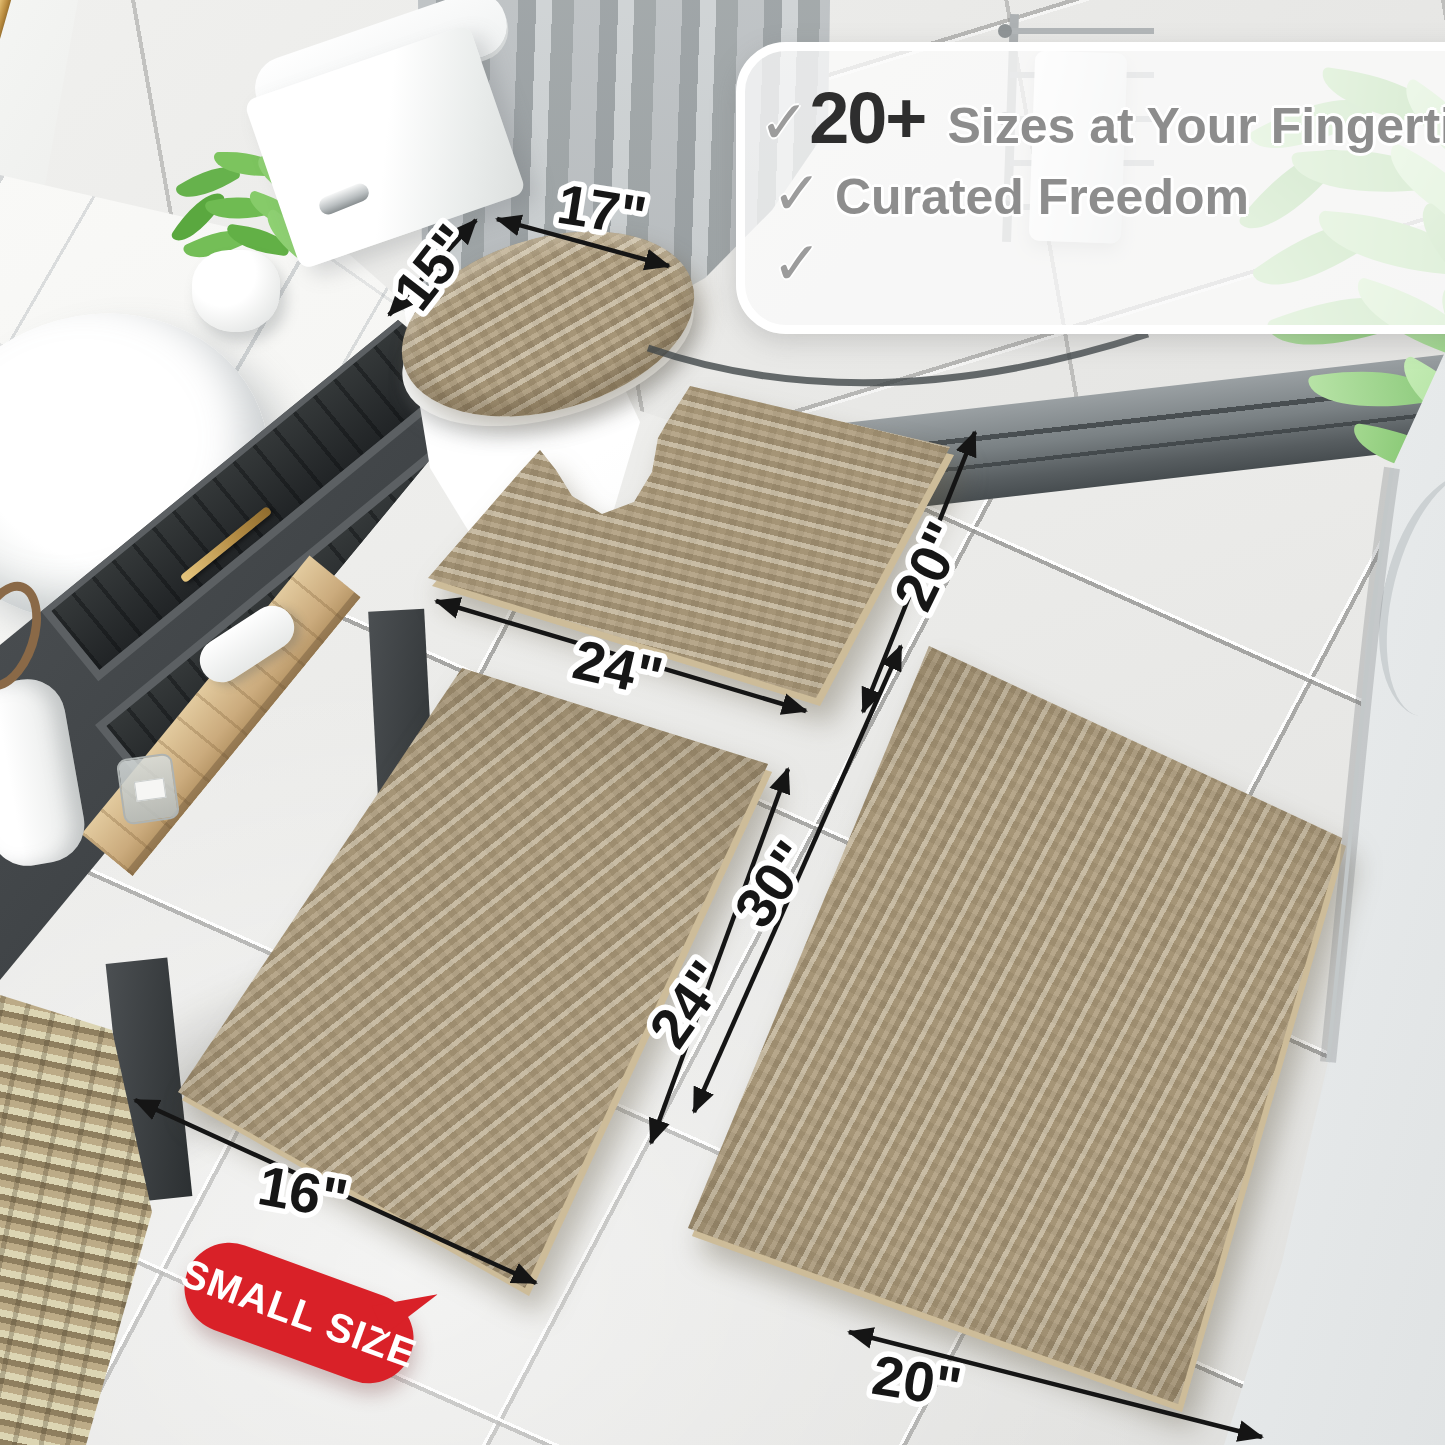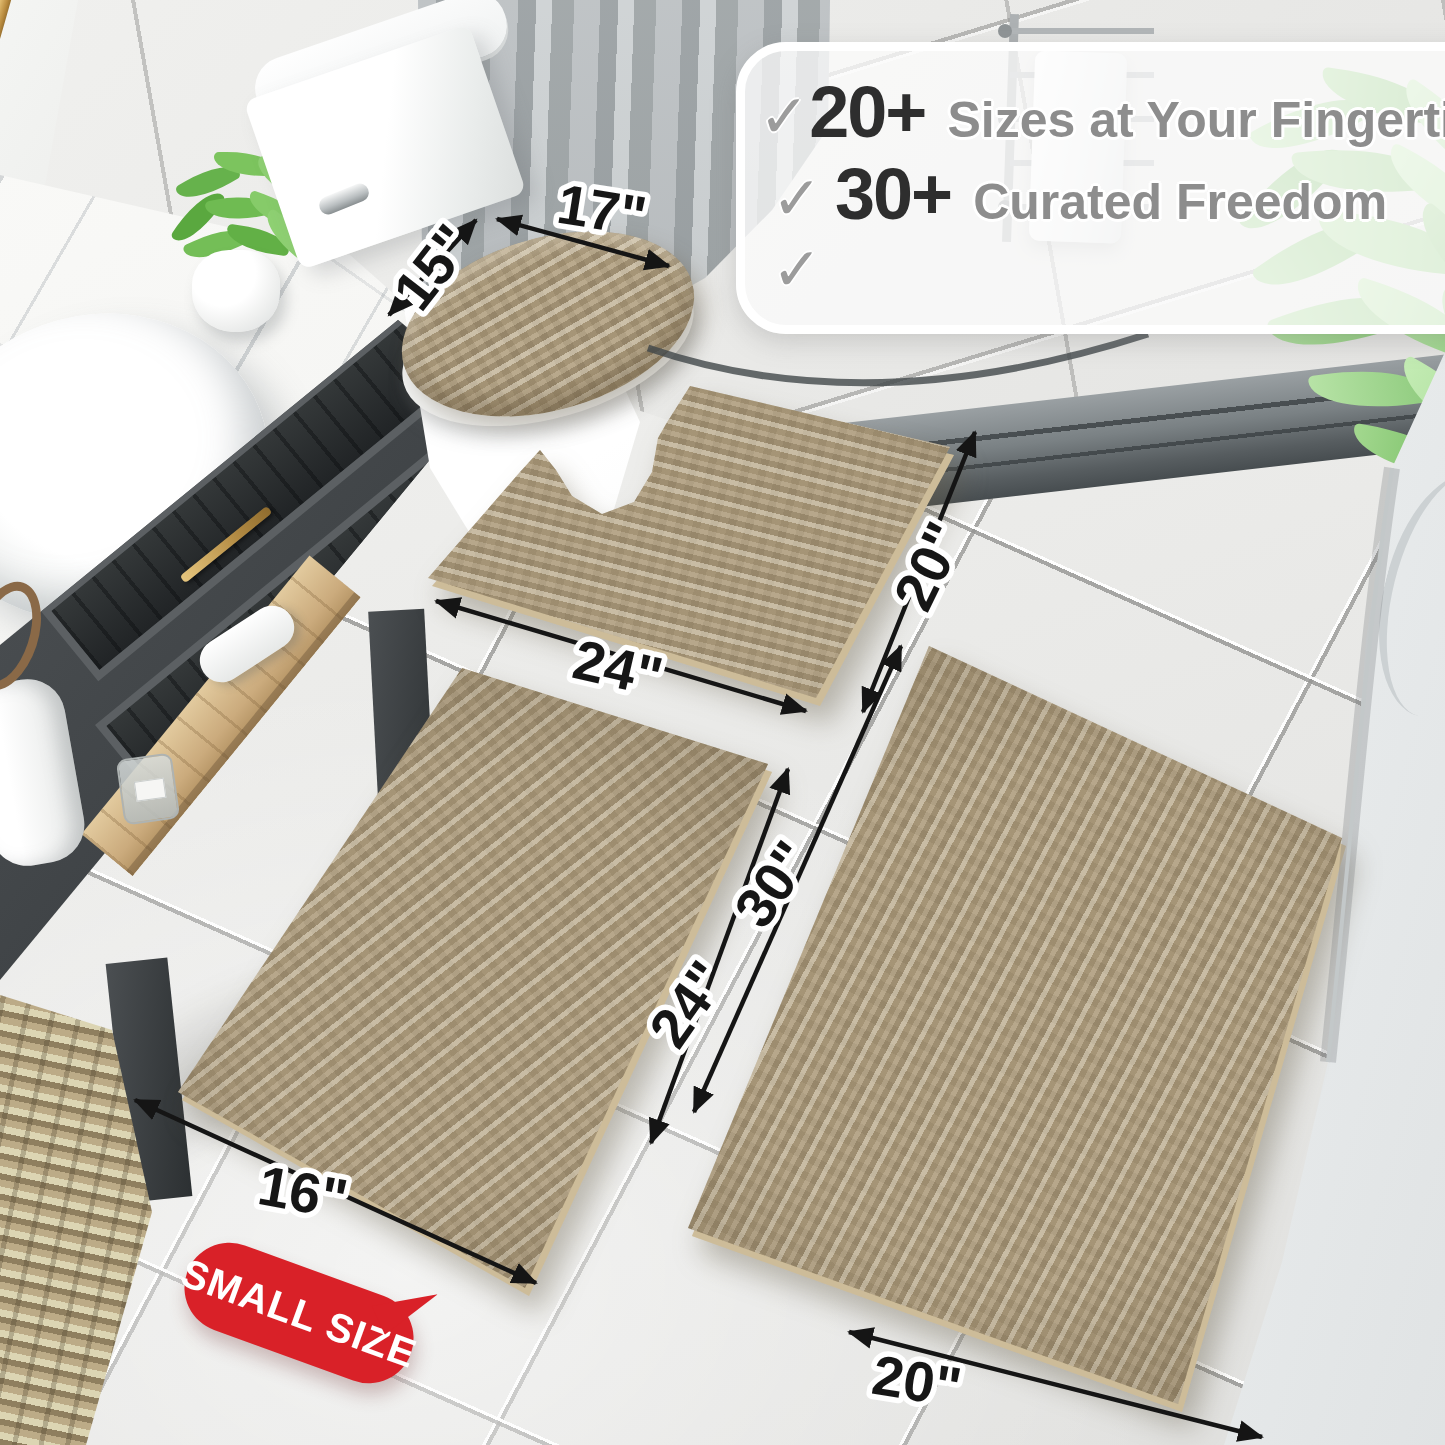--- a/index.html
+++ b/index.html
@@ -301,21 +301,20 @@
   </div>
 
   <div class="abs callout">
     <div class="feat-row">
       <span class="feat-check">✓</span>
       <span class="feat-num">20+</span>
       <span class="feat-text">Sizes at Your Fingertips</span>
     </div>
     <div class="feat-row">
       <span class="feat-check">✓</span>
-      <span class="feat-num">30+</span>
       <span class="feat-text">Curated Freedom</span>
     </div>
     <div class="feat-row">
       <span class="feat-check">✓</span>
       <span class="feat-num"></span>
     </div>
   </div>
 
 </div>
 

